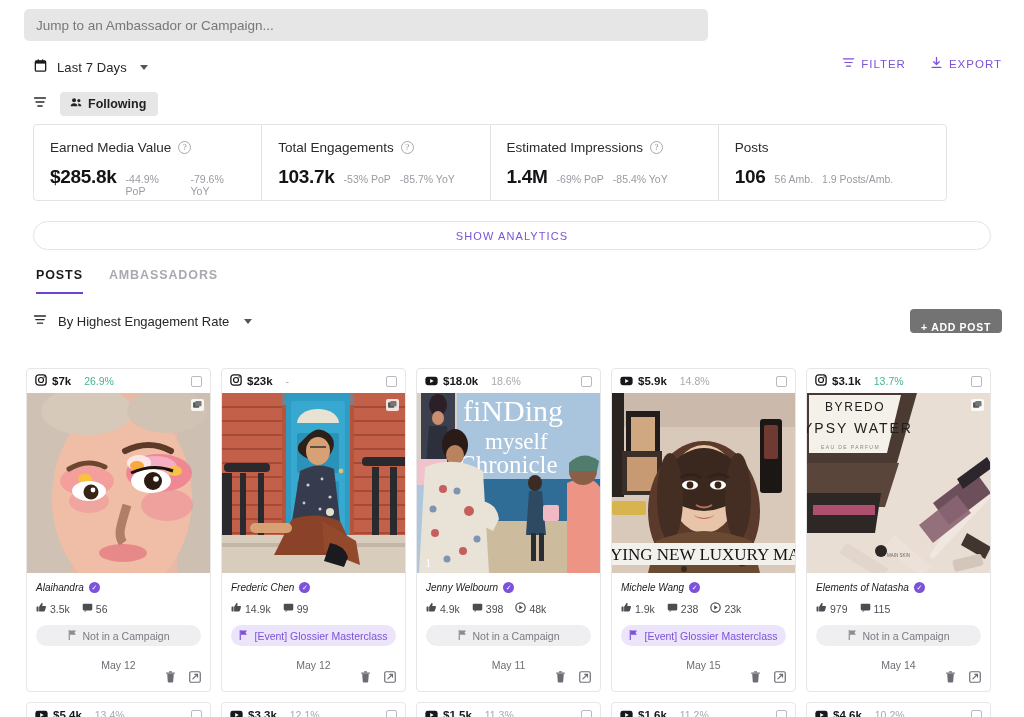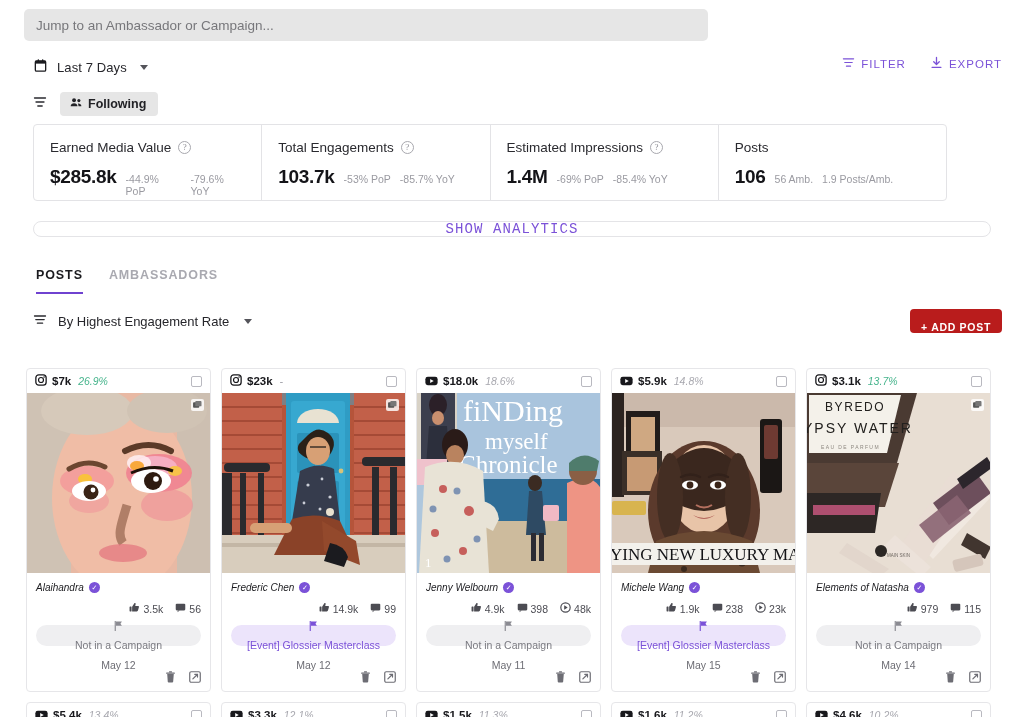--- a/index.html
+++ b/index.html
@@ -86,25 +86,25 @@
     font-size: 9px; line-height: 11px; text-align: center;
     font-family: "Liberation Serif", serif;
   }
   .m-body { display: flex; align-items: baseline; gap: 9px; }
   .m-value { font-size: 19px; font-weight: 700; letter-spacing: -.3px; color: #141418; }
   .m-sub { font-size: 10.5px; color: #9a9aa1; }
 
   
   .show-analytics {
     position: absolute; left: 33px; top: 221px;
-    width: 958px; height: 16px;
+    width: 958px; height: 29px;
     border: 1px solid #e4e4e7; border-radius: 15px;
     display: flex; align-items: center; justify-content: center;
-    color: #7b52d8; font-size: 14px; letter-spacing: 1.1px; font-weight: 500;
-    cursor: pointer; background: #fff; font-family: Liberation Mono, monospace;
+    color: #7b52d8; font-size: 11px; letter-spacing: 1.1px; font-weight: 500;
+    cursor: pointer; background: #fff;
   }
 
   
   .tabs {
     position: absolute; left: 36px; top: 268px;
     display: flex; gap: 26px; align-items: flex-end;
   }
   .tab {
     font-size: 12.5px; letter-spacing: .9px; font-weight: 700;
     color: #a9a9b0; padding-bottom: 12px; cursor: pointer;
@@ -114,21 +114,21 @@
   .tab.active::after {
     content: ""; position: absolute; left: 0; right: 0; bottom: 0;
     height: 2px; background: #6f42d0;
   }
 
   
   .sort-row { position: absolute; left: 33px; top: 312px; display: flex; align-items: center; gap: 11px; }
   .sort-label { font-size: 13px; color: #26262b; }
   .add-post {
     position: absolute; right: 22px; top: 309px;
-    background: #b91c1c; color: #fff; border: none; border-radius: 4px;
+    background: #737373; color: #fff; border: none; border-radius: 4px;
     height: 22px; padding: 12px 11px;
     font-family: "Liberation Sans", sans-serif;
     font-size: 10.5px; font-weight: 700; letter-spacing: .7px;
     cursor: pointer;
   }
 
   
   .grid {
     position: absolute; left: 26px; top: 368px;
     width: 980px;
@@ -138,47 +138,47 @@
   .card {
     width: 185px; background: #fff;
     border: 1px solid #e6e6e9; border-radius: 4px;
     overflow: hidden;
   }
   .card-top {
     height: 24px; display: flex; align-items: center;
     padding: 0 8px; gap: 5px;
   }
   .c-val { font-size: 11.5px; font-weight: 700; color: #18181c; }
-  .c-rate { font-size: 10.5px; color: #46b48c; margin-left: 2px; font-style: italic; }
+  .c-rate { font-size: 10.5px; color: #46b48c; margin-left: 8px; }
   .c-rate.grey { color: #a8a8af; }
   .c-check {
     margin-left: auto; width: 11px; height: 11px;
     border: 1px solid #b9b9c0; border-radius: 2px; background: #fff;
     cursor: pointer;
   }
   .thumb { width: 183px; height: 180px; position: relative; overflow: hidden; }
   .multi-ico {
     position: absolute; right: 6px; top: 6px; width: 13px; height: 12px;
     background: rgba(255,255,255,.82); border-radius: 2px;
     display: flex; align-items: center; justify-content: center;
   }
   .card-body { padding: 9px 9px 0 9px; }
   .who { display: flex; align-items: center; gap: 5px; margin-bottom: 9px; }
   .who-name { font-size: 10px; color: #1b1b1f; font-style: italic; }
   .verif {
     width: 11px; height: 11px; border-radius: 50%; background: #7b52d8;
     display: flex; align-items: center; justify-content: center;
     color: #fff; font-size: 7px; line-height: 1;
   }
-  .stats { display: flex; gap: 12px; align-items: center; margin-bottom: 10px; justify-content: flex-end; }
+  .stats { display: flex; gap: 12px; align-items: center; margin-bottom: 10px; }
   .stat { display: flex; align-items: center; gap: 3px; font-size: 10.5px; color: #4c4c53; }
   .camp {
     height: 21px; border-radius: 11px; background: #efeff1;
     display: flex; align-items: center; justify-content: center; gap: 6px;
-    font-size: 10.5px; color: #7a7a81; flex-direction: column;
+    font-size: 10.5px; color: #7a7a81;
   }
   .camp.active { background: #ece4fb; color: #7b52d8; }
   .card-foot {
     display: flex; align-items: center;
     padding: 7px 9px 8px 9px; margin-top: 6px; flex-direction: column;
   }
   .date { font-size: 10.5px; color: #6d6d74; }
   .foot-icons { margin-left: auto; display: flex; gap: 13px; align-items: center; }
   .foot-icons svg { cursor: pointer; }
 

